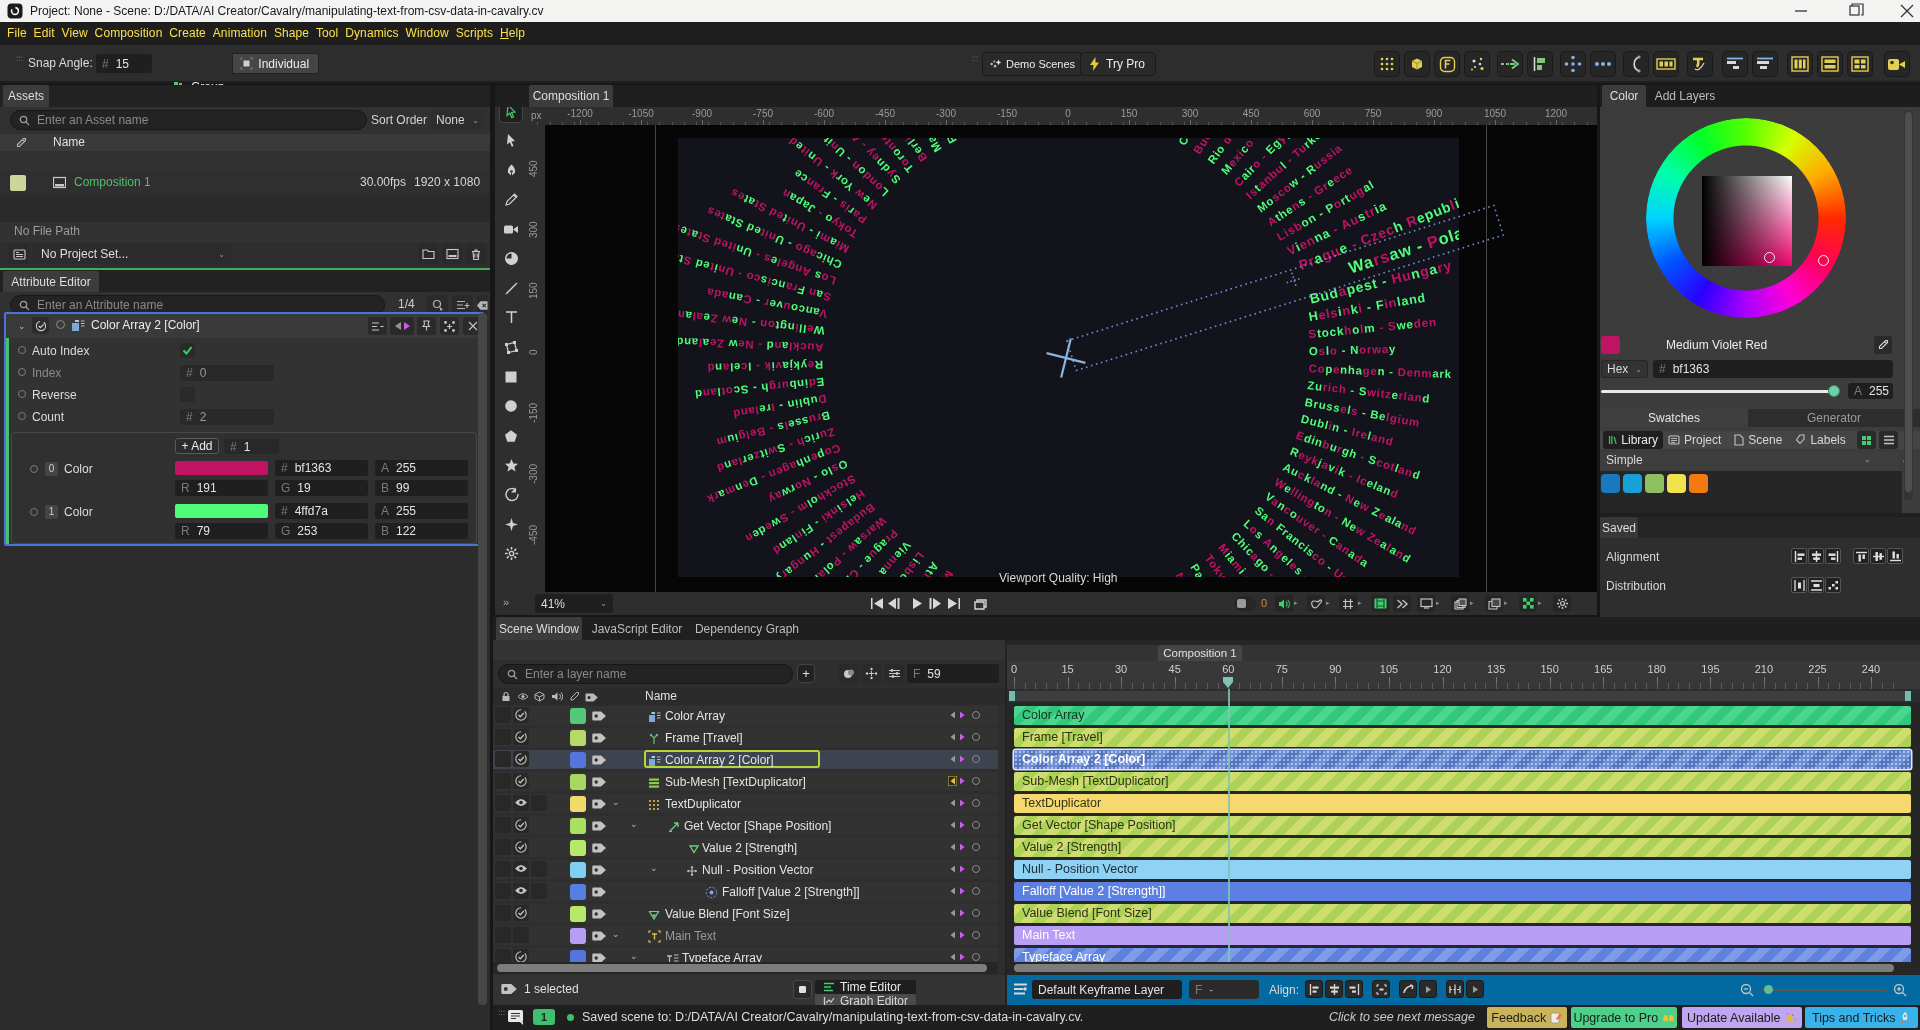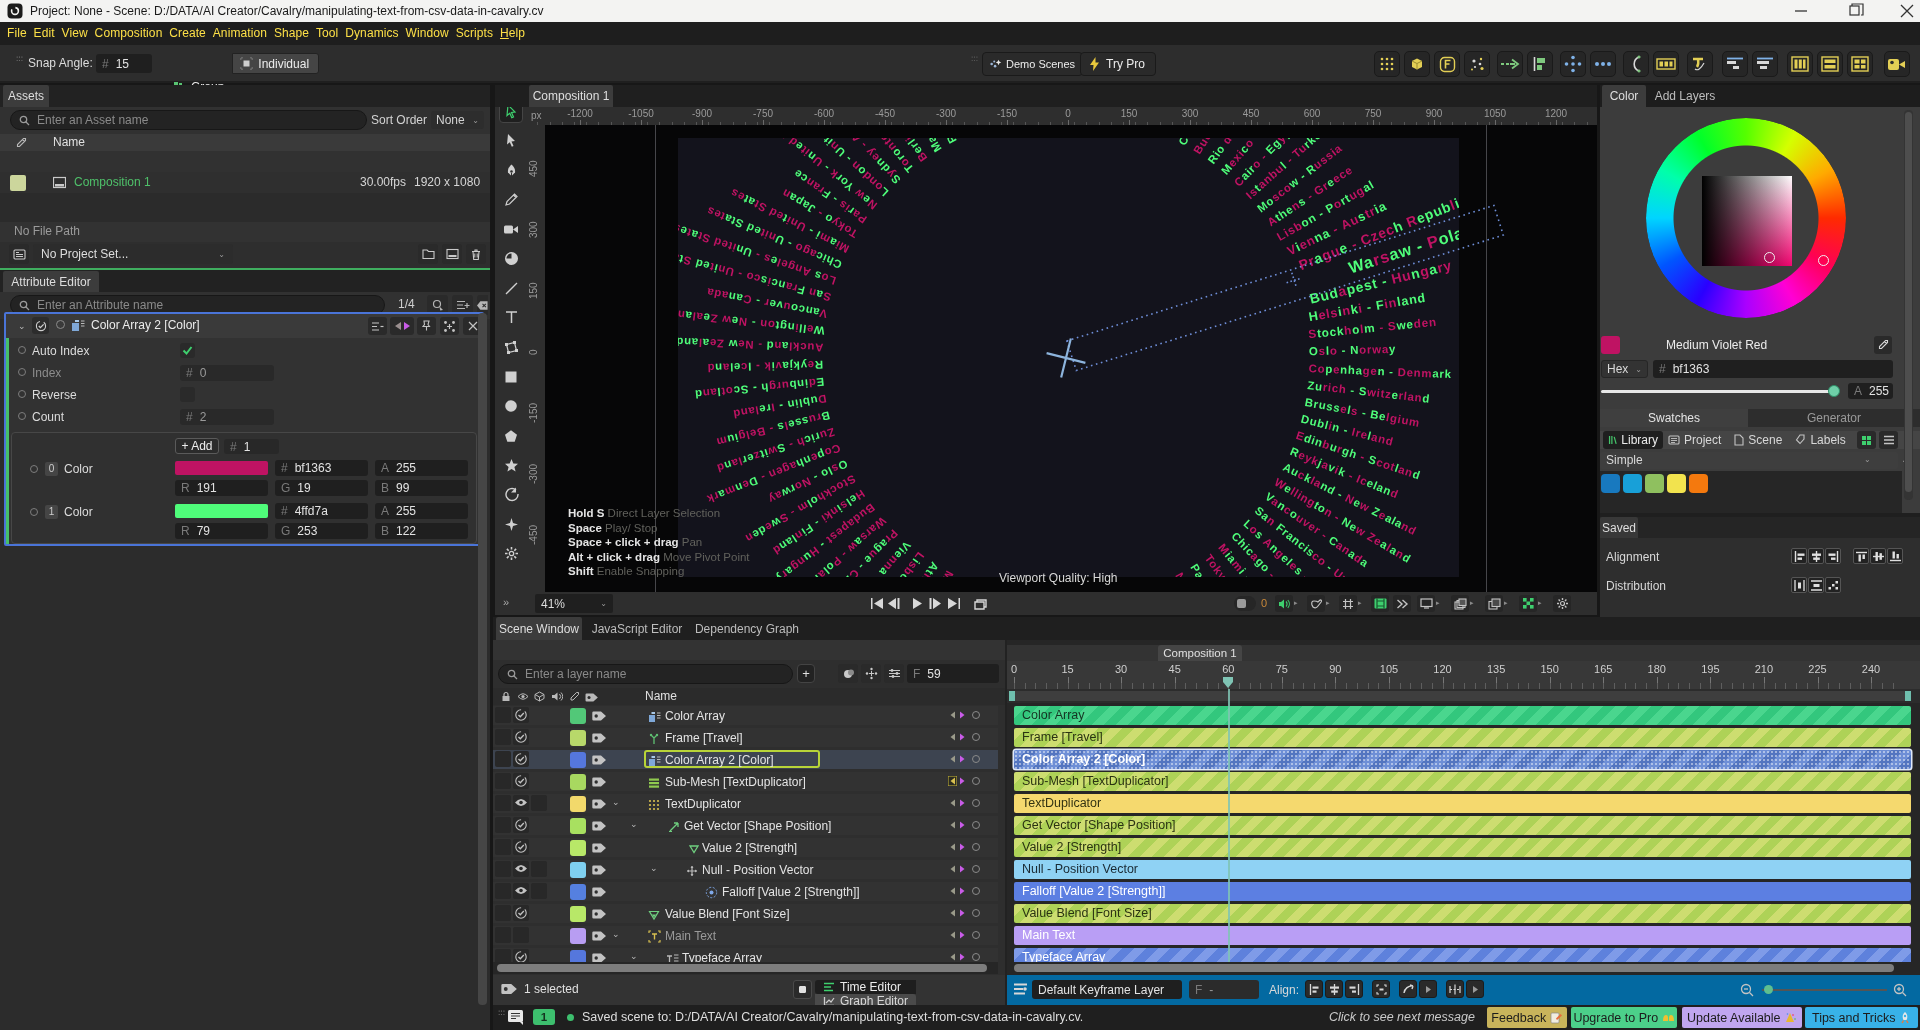--- a/index.html
+++ b/index.html
@@ -777,27 +777,20 @@
             <g transform="translate(539 233) rotate(-17.599999999999994)">
               <rect x="6" y="-16" width="448" height="31" fill="none" stroke="#6f8fd9" stroke-width="1.6" stroke-dasharray="1.6 3.6"></rect>
               <path d="M241 -13 v16 M233 -5 h16" stroke="#6f8fd9" stroke-width="1.6" stroke-dasharray="1.6 2.4" fill="none"></path>
             </g>
             <g transform="translate(539 233) rotate(14)">
               <path d="M-20 0 H20 M0 -20 V20" stroke="#8db4dd" stroke-width="2.2"></path>
             </g>
           </g>
       </svg>
 
-      <div class="abs" id="helptext" style="left:41px;top:381px;font-size:11.5px;line-height:14.5px;color:#61615c;">
-        <div><b style="color:#e4e4e4;">Hold S</b> Direct Layer Selection</div>
-        <div><b style="color:#e4e4e4;">Space</b> Play/ Stop</div>
-        <div><b style="color:#e4e4e4;">Space + click + drag</b> Pan</div>
-        <div><b style="color:#e4e4e4;">Alt + click + drag</b> Move Pivot Point</div>
-        <div><b style="color:#e4e4e4;">Shift</b> Enable Snapping</div>
-      </div>
       <div class="abs" style="left:472px;top:446px;font-size:12px;color:#d8d8d8;">Viewport Quality: High</div>
     </div>
 
     <div class="abs" id="vpbottom" style="left:-32px;top:507px;width:1102px;height:23px;background:#2e2e2e;">
       <div class="abs" style="left:8px;top:4px;color:#a8a8a8;font-size:11px;">»</div>
       <div class="abs" style="left:40px;top:2px;width:78px;height:19px;background:#1f1f1f;border-radius:2px;color:#dcdcdc;font-size:12px;display:flex;align-items:center;justify-content:space-between;padding:0 6px;">41% <span style="font-size:8px;color:#9a9a9a;">⌄</span></div>
       <svg class="abs" style="left:374px;top:3px" width="150" height="17" viewBox="0 0 150 17">
         <g fill="#d8d8d8">
           <path d="M2 3 v11 l1.5 0 V3z M14 3 L5 8.5 14 14z"></path>
           <path d="M27 3 L19 8.5 27 14z M28.5 3 h2 v11 h-2z"></path>

